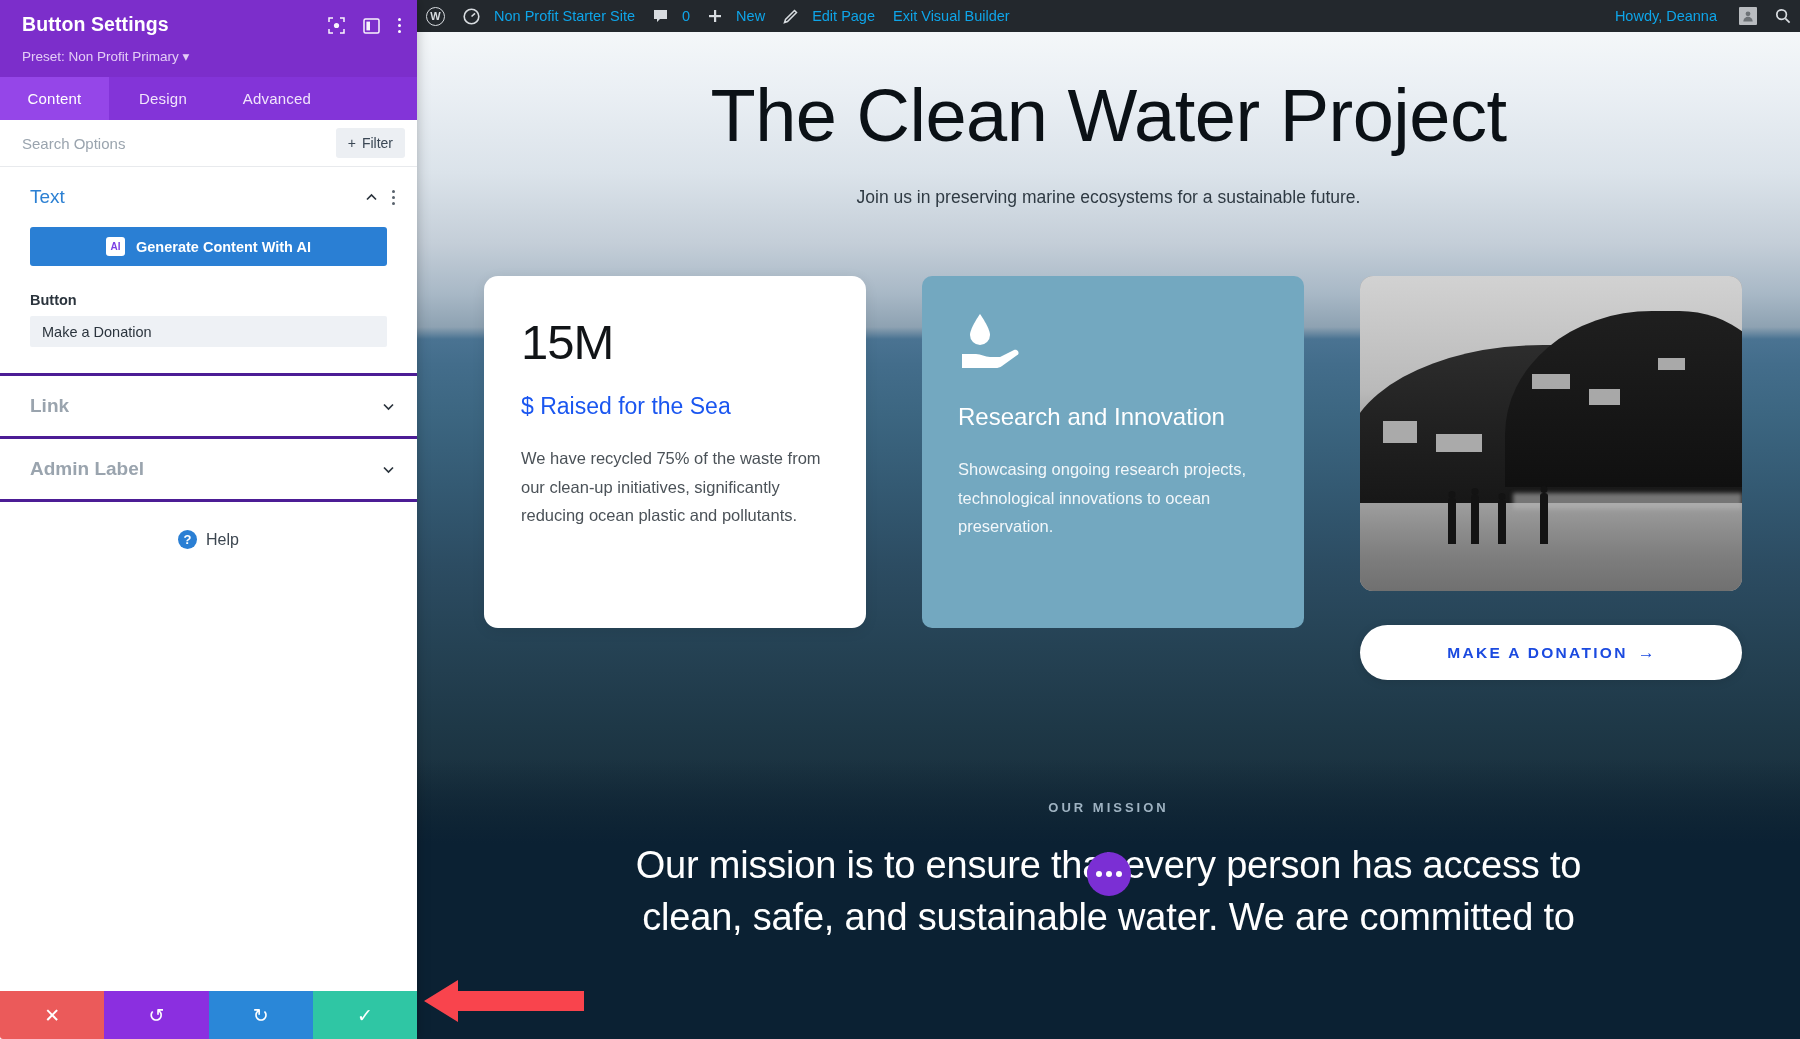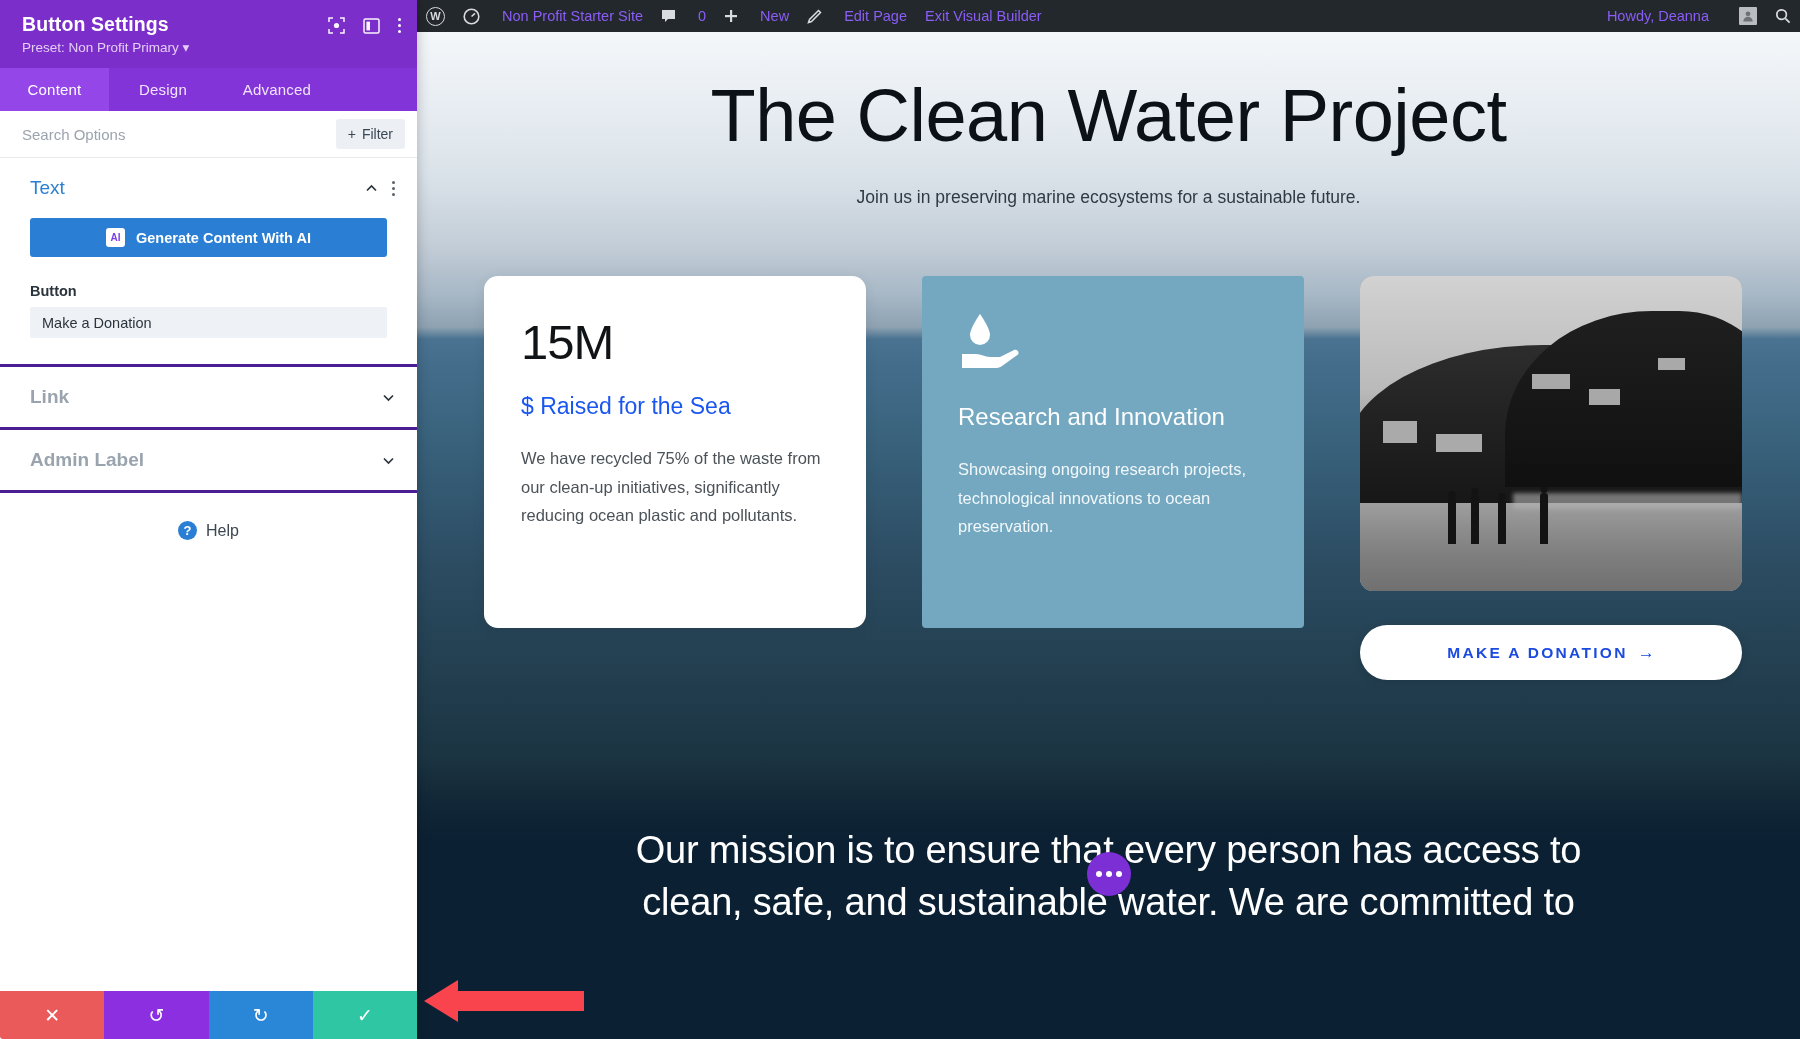--- a/index.html
+++ b/index.html
@@ -13,22 +13,22 @@
   #app { position: relative; width: 1800px; height: 1039px; }
 
   
   .wp-adminbar {
     position: absolute; top: 0; left: 417px; right: 0; height: 32px;
     background: #23282d; color: #d8dce0;
     display: flex; align-items: center;
     font-size: 14.5px; z-index: 40;
   }
   .ab-item {
-    display: flex; align-items: center; gap: 22px;
-    height: 32px; padding: 0 9px; color: #8b5cf6; white-space: nowrap;
+    display: flex; align-items: center; gap: 14px;
+    height: 32px; padding: 0 9px; color: #0ea5e9; white-space: nowrap;
   }
   .ab-item .ico { display: inline-flex; align-items: center; justify-content: center; }
   .ab-spacer { flex: 1; }
   .ab-right { display: flex; align-items: center; }
   .ab-avatar {
     width: 18px; height: 18px; margin-left: 8px;
     background: #b9bcc0; border-radius: 1px;
     display: flex; align-items: center; justify-content: center;
   }
   .wp-logo-circle {
@@ -103,21 +103,21 @@
     letter-spacing: -1px; line-height: 1;
   }
   .stat-label {
     margin-top: 26px; font-size: 23px; color: #1a56f0; font-weight: 400;
   }
   .stat-body {
     margin-top: 24px; font-size: 16.5px; line-height: 1.73; color: #4b5258;
   }
 
   .card-blue {
-    background: #73a8c0; border-radius: 4px;
+    background: #73a8c0; border-radius: 10px;
     padding: 34px 36px 38px 36px;
     min-height: 352px;
   }
   .drop-icon { width: 72px; height: 62px; display: block; }
   .card-blue h3 {
     margin-top: 30px;
     font-size: 24px; font-weight: 400; color: #ffffff; line-height: 1.22;
   }
   .card-blue p {
     margin-top: 24px; font-size: 16.5px; line-height: 1.73; color: #f2f7fa;
@@ -199,21 +199,21 @@
     background: #fff; z-index: 60;
     display: flex; flex-direction: column;
     box-shadow: 0 0 12px rgba(0,0,0,.25);
   }
   .sb-head {
     background: #7c2ecb; padding: 13px 16px 13px 22px; color: #fff;
     display: flex; align-items: flex-start; justify-content: space-between;
   }
   .sb-title { font-size: 19.5px; font-weight: bold; letter-spacing: .1px; }
   .sb-preset {
-    margin-top: 3px; font-size: 13.5px; color: #e4cdf6; cursor: pointer;
+    margin-top: 12px; font-size: 13.5px; color: #e4cdf6; cursor: pointer;
   }
   .sb-head-icons { display: flex; align-items: center; gap: 18px; padding-top: 4px; }
   .sb-ico { cursor: pointer; opacity: .95; display: flex; }
 
   .sb-tabs { display: flex; background: #8334d8; }
   .sb-tab {
     padding: 13px 0; font-size: 15px; color: #f1e4fc; cursor: pointer;
     text-align: center; letter-spacing: .2px;
   }
   .sb-tab.t1 { width: 109px; }
@@ -353,20 +353,21 @@
           <div class="ph-person" style="left:47%;height:51px;"></div>
         </div>
         <button class="donate-btn">
           <span>MAKE A DONATION</span>
           <span class="arw">→</span>
         </button>
       </div>
     </div>
 
     <div class="mission">
+      <div class="mission-eyebrow">OUR MISSION</div>
       <div class="mission-text">Our mission is to ensure that every person has access to clean, safe, and sustainable water. We are committed to</div>
     </div>
 
     <button class="fab">
       <i></i>
         <i></i>
         <i></i>
     </button>
   </div>
 

